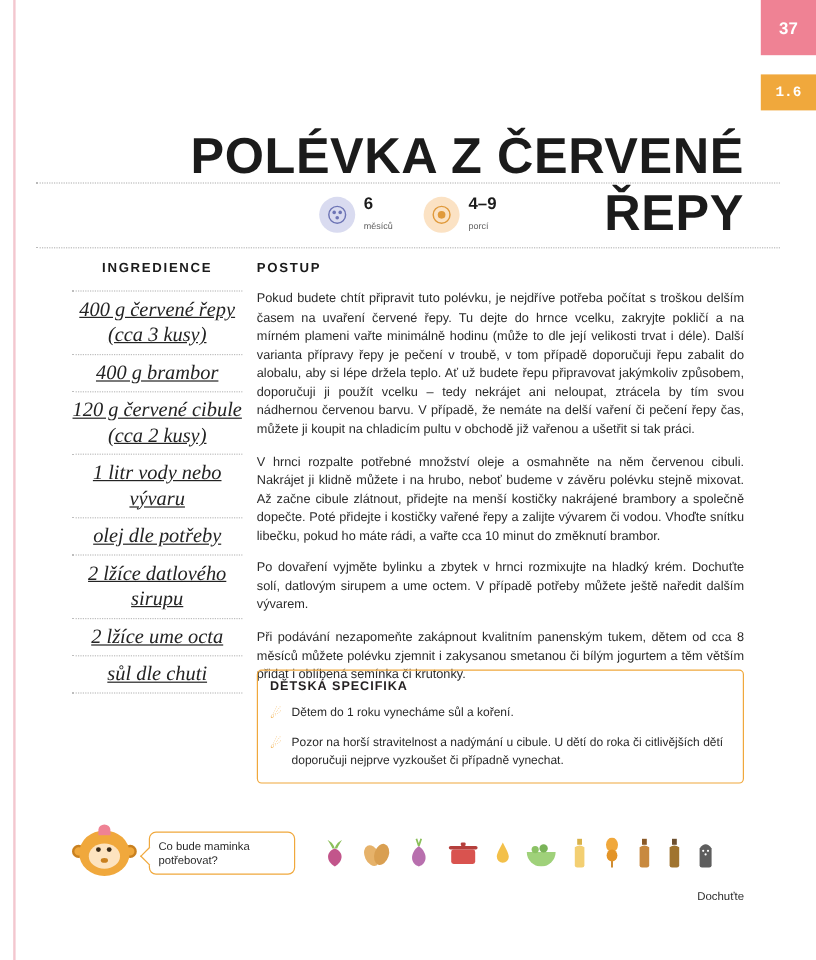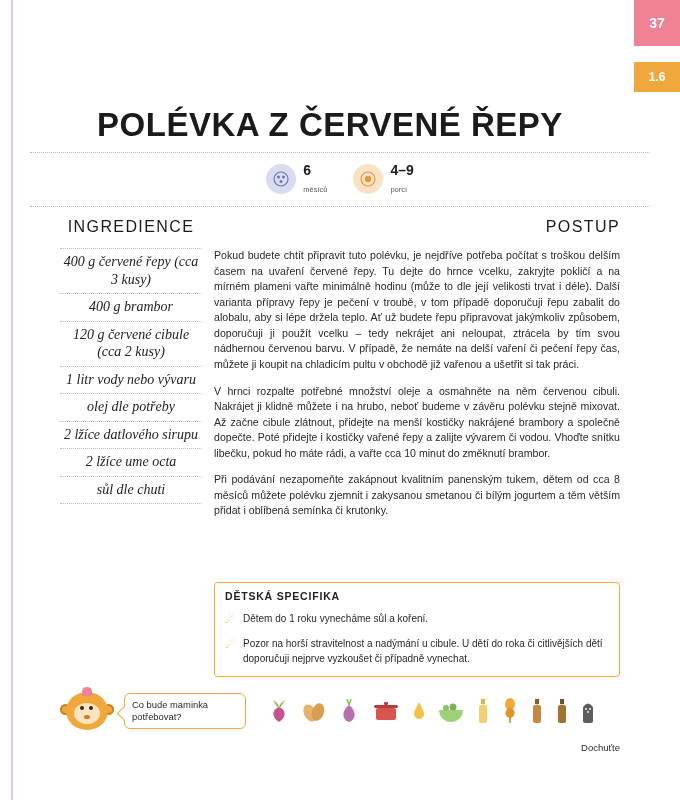--- a/index.html
+++ b/index.html
@@ -31,40 +31,41 @@
     height: 46px;
     background: #ef8294;
     font-size: 14px;
   }
   .tab-section-number {
     top: 62px;
     height: 30px;
     background: #f0a83c;
     font-size: 12px;
     color: #ffffff;
+    font-family: Liberation Mono, monospace;
   }
 
   
   .inner-rule {
     position: absolute;
     left: 11px;
     top: 0;
     bottom: 0;
     width: 2px;
     background: #f3c7cf;
   }
 
   
   .title {
     position: absolute;
     top: 106px;
     left: 40px;
     width: 580px;
-    text-align: center;
-    font-size: 33px;
+    text-align: right;
+    font-size: 42px;
     font-weight: bold;
     letter-spacing: 0.5px;
     color: #1b1b1b;
   }
 
   .dotted-sep {
     position: absolute;
     left: 30px;
     width: 620px;
     border-top: 1px dotted #b9b9b9;
@@ -96,58 +97,59 @@
 
   
   .col-ingredients {
     position: absolute;
     top: 218px;
     left: 60px;
     width: 142px;
     text-align: center;
   }
   .col-heading {
-    font-size: 16px;
-    font-weight: normal;
+    font-size: 11px;
+    font-weight: bold;
     letter-spacing: 1.4px;
     color: #1b1b1b;
     margin-bottom: 12px;
   }
   .ing-list { list-style: none; margin: 0; padding: 0; }
   .ing-list li {
     font-family: "Liberation Serif", serif;
     font-style: italic;
-    font-size: 14px;
+    font-size: 17px;
     color: #232323;
     padding: 4px 0 5px;
     border-bottom: 1px dotted #bdbdbd;
     line-height: 1.25;
+    text-decoration: underline;
   }
   .ing-list li:first-child { border-top: 1px dotted #bdbdbd; }
 
   .col-method {
     position: absolute;
     top: 218px;
     left: 214px;
     width: 406px;
   }
-  .col-method .col-heading { text-align: right; }
+  .col-method .col-heading { text-align: left; }
   .col-method p {
     margin: 0 0 11px 0;
     font-size: 10.6px;
     line-height: 1.47;
     text-align: justify;
     color: #2a2a2a;
   }
 
   
   .specifics {
     position: absolute;
     left: 214px;
-    top: 582px;
+    top: 558px;
     width: 406px;
     border: 1px solid #f0a83c;
     border-radius: 4px;
     padding: 7px 10px 10px 10px;
   }
   .specifics-title {
     font-size: 10.5px;
     font-weight: bold;
     letter-spacing: 0.8px;
     margin-bottom: 4px;
@@ -319,20 +321,21 @@
     <li>2 lžíce datlového sirupu</li>
     <li>2 lžíce ume octa</li>
     <li>sůl dle chuti</li>
   </ul>
 </div>
 
 <div class="col-method">
   <div class="col-heading">POSTUP</div>
   <p>Pokud budete chtít připravit tuto polévku, je nejdříve potřeba počítat s troškou delším časem na uvaření červené řepy. Tu dejte do hrnce vcelku, zakryjte pokličí a na mírném plameni vařte minimálně hodinu (může to dle její velikosti trvat i déle). Další varianta přípravy řepy je pečení v troubě, v tom případě doporučuji řepu zabalit do alobalu, aby si lépe držela teplo. Ať už budete řepu připravovat jakýmkoliv způsobem, doporučuji ji použít vcelku – tedy nekrájet ani neloupat, ztrácela by tím svou nádhernou červenou barvu. V případě, že nemáte na delší vaření či pečení řepy čas, můžete ji koupit na chladicím pultu v obchodě již vařenou a ušetřit si tak práci.</p>
   <p>V hrnci rozpalte potřebné množství oleje a osmahněte na něm červenou cibuli. Nakrájet ji klidně můžete i na hrubo, neboť budeme v závěru polévku stejně mixovat. Až začne cibule zlátnout, přidejte na menší kostičky nakrájené brambory a společně dopečte. Poté přidejte i kostičky vařené řepy a zalijte vývarem či vodou. Vhoďte snítku libečku, pokud ho máte rádi, a vařte cca 10 minut do změknutí brambor.</p>
+  <p>Po dovaření vyjměte bylinku a zbytek v hrnci rozmixujte na hladký krém. Dochuťte solí, datlovým sirupem a ume octem. V případě potřeby můžete ještě naředit dalším vývarem.</p>
   <p>Při podávání nezapomeňte zakápnout kvalitním panenským tukem, dětem od cca 8 měsíců můžete polévku zjemnit i zakysanou smetanou či bílým jogurtem a těm větším přidat i oblíbená semínka či krutonky.</p>
 </div>
 
 <div class="specifics">
   <div class="specifics-title">DĚTSKÁ SPECIFIKA</div>
   <div class="spec-item">
     <span class="bulb">☄</span>
     <span class="spec-text">Dětem do 1 roku vynecháme sůl a koření.</span>
   </div>
   <div class="spec-item">

